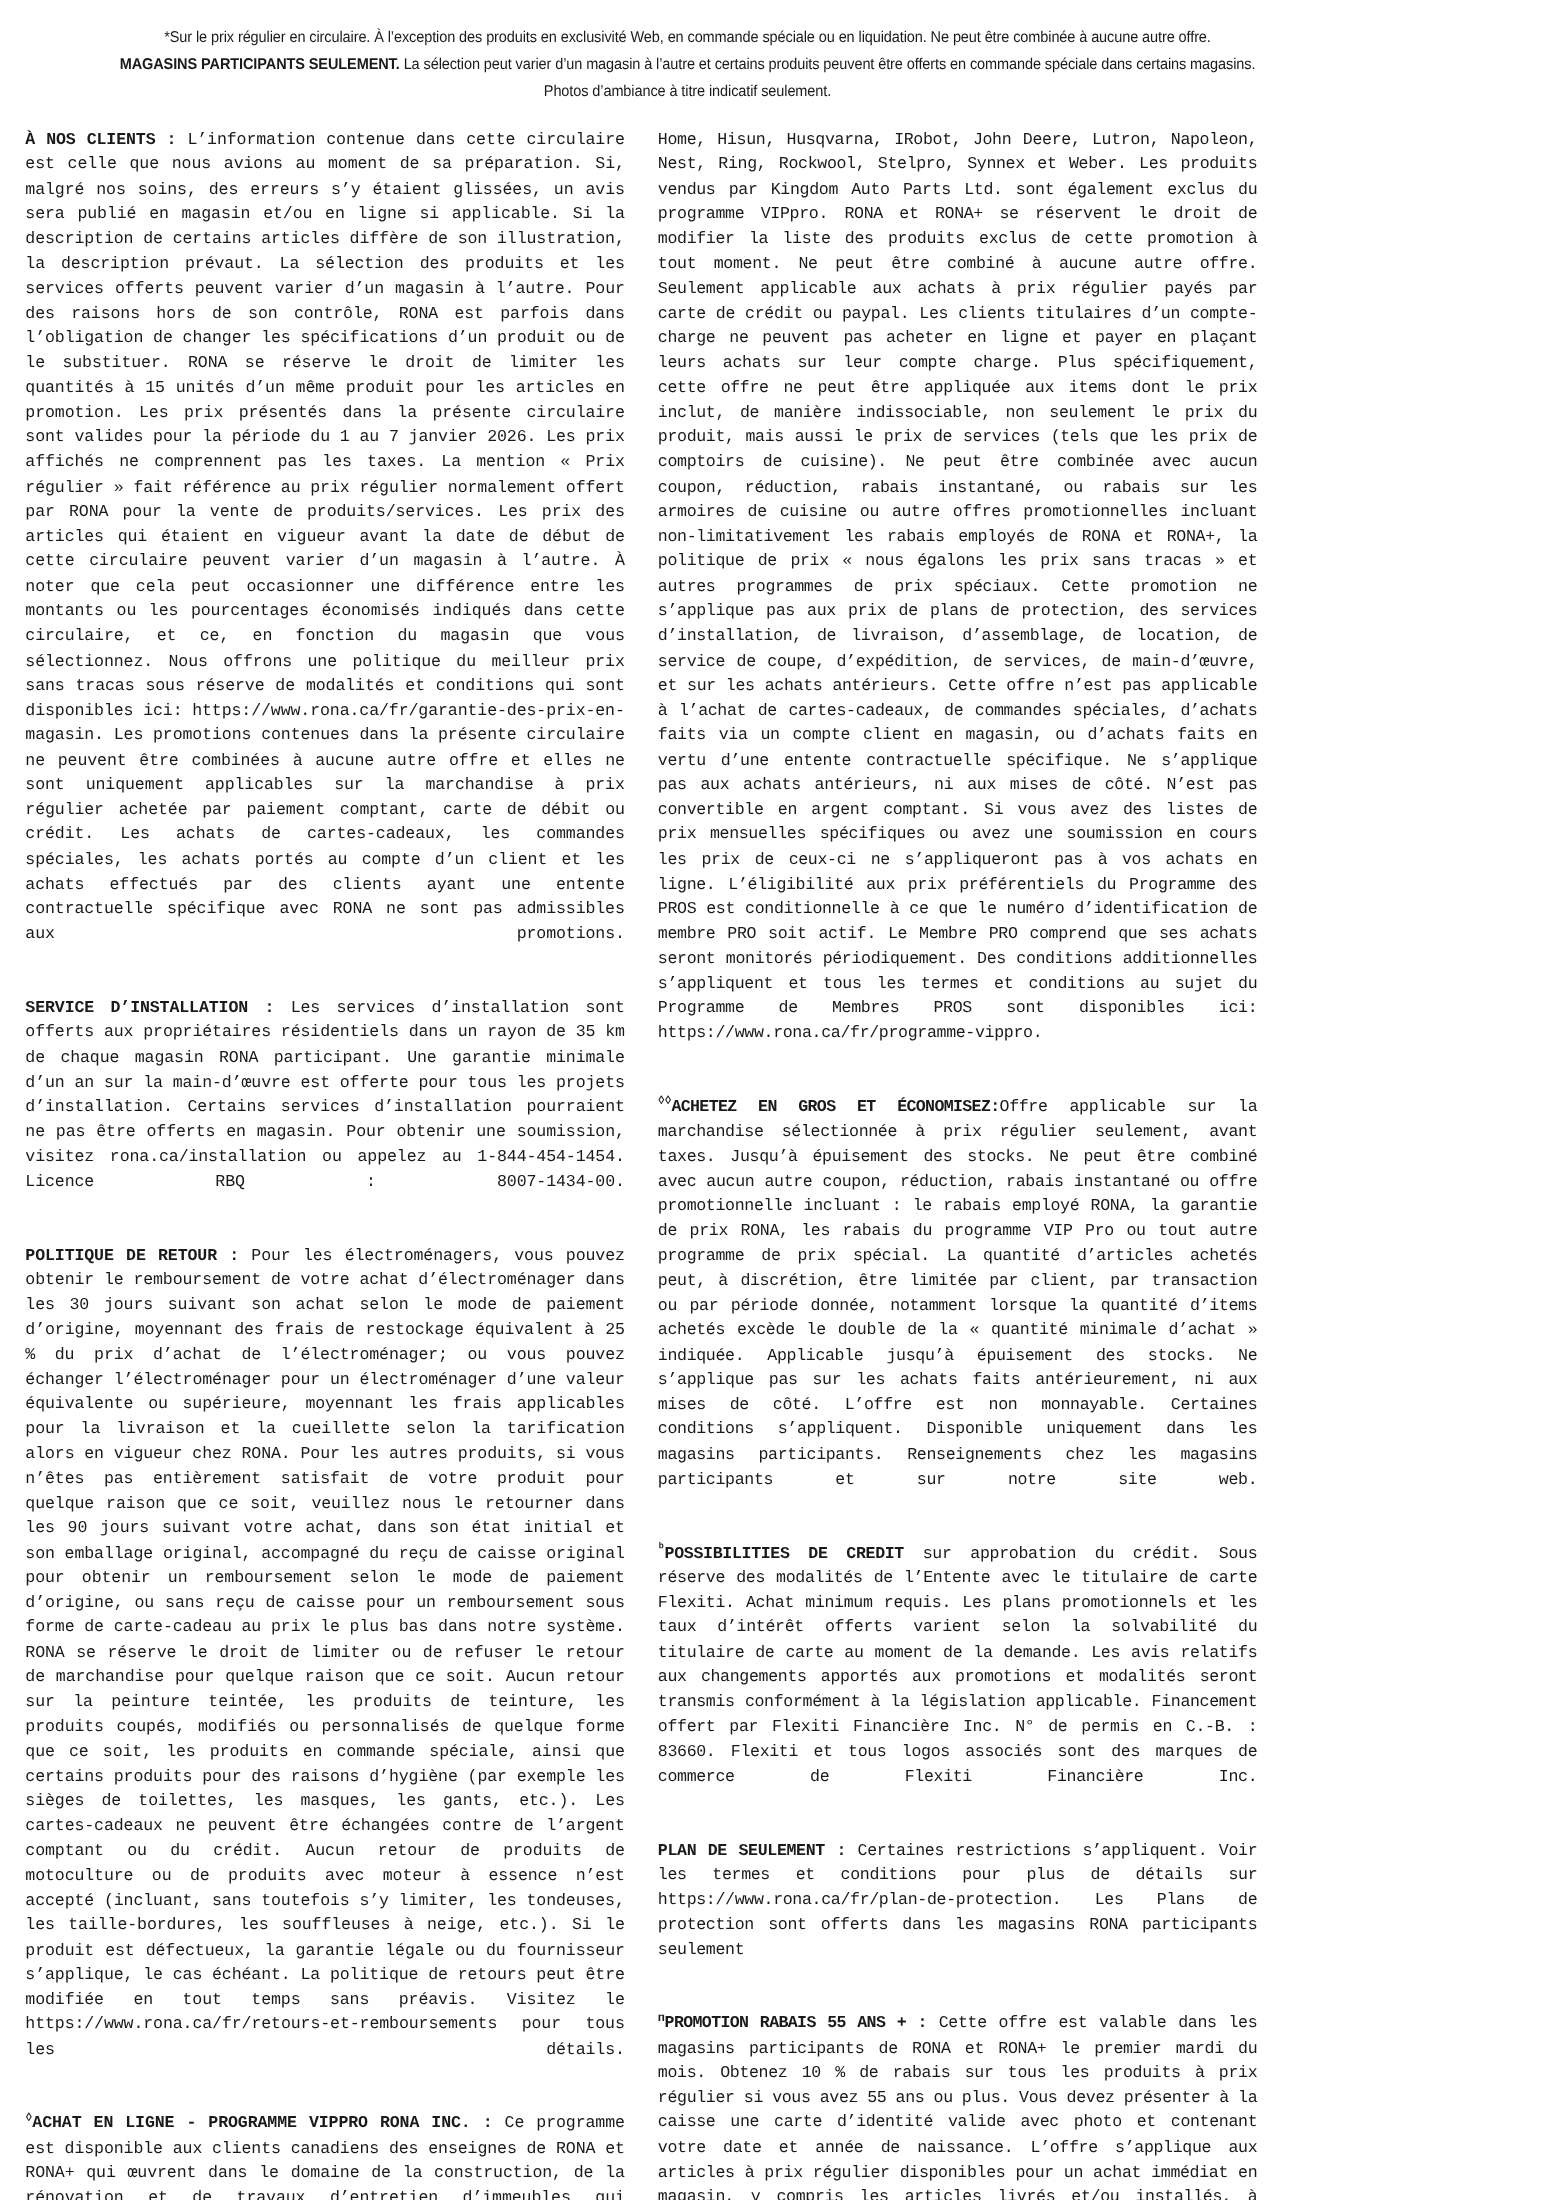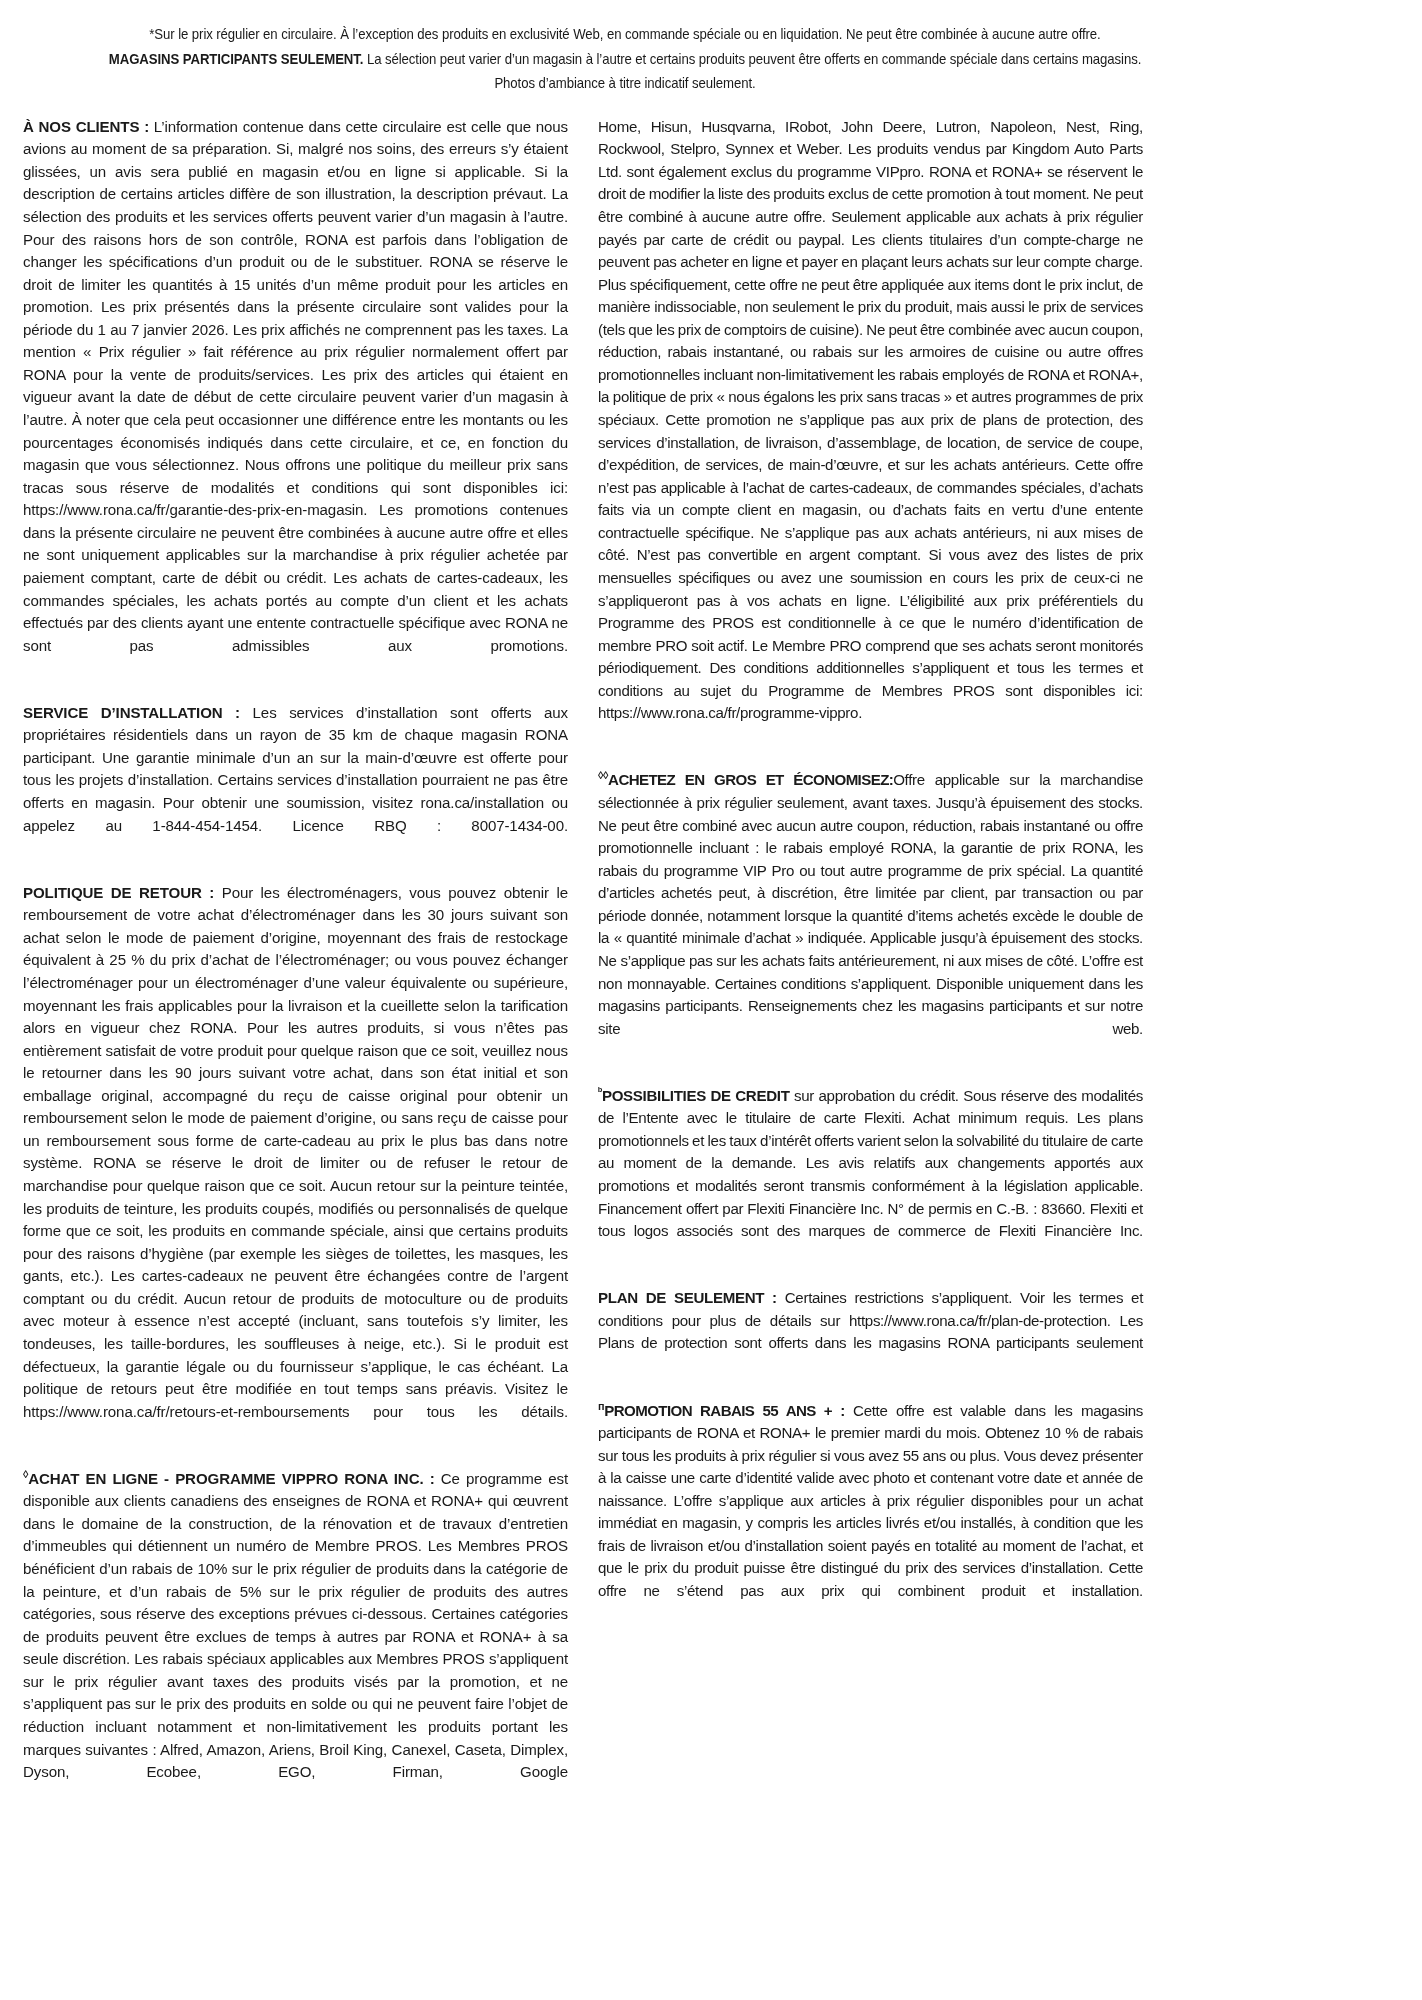--- a/index.html
+++ b/index.html
@@ -50,20 +50,21 @@
     padding: 14px 5px 0 5px;
     align-items: flex-start;
   }
   .col {
     width: 545px;
     flex: 0 0 545px;
   }
 
   .blk {
     margin: 0 0 22px 0;
+    font-family: Liberation Mono, monospace;
   }
   .blk:last-child { margin-bottom: 0; }
 
   .para {
     font-size: 15.1px;
     line-height: 1.495;
     text-align: justify;
     text-justify: inter-word;
     margin: 0;
     letter-spacing: -0.12px;

